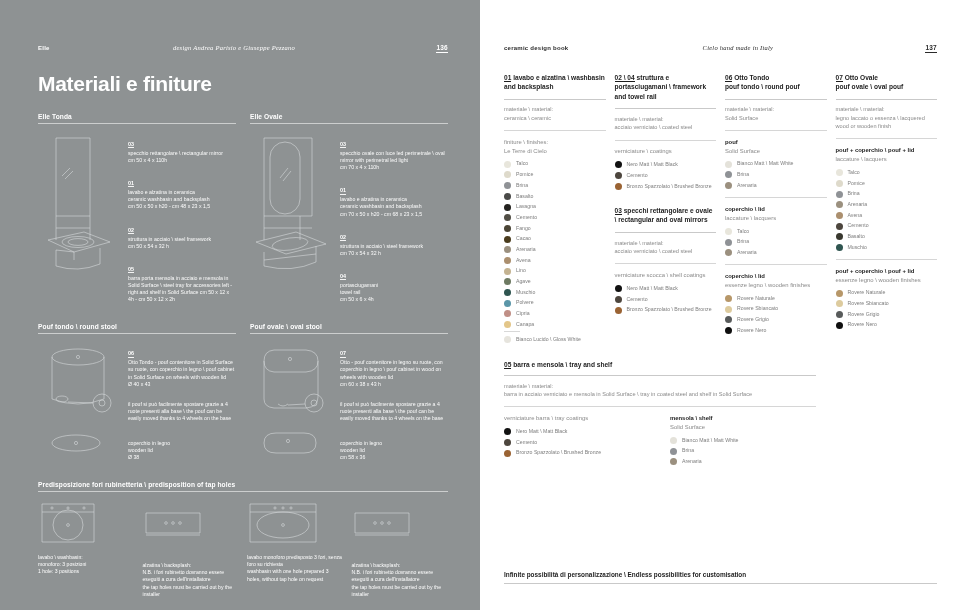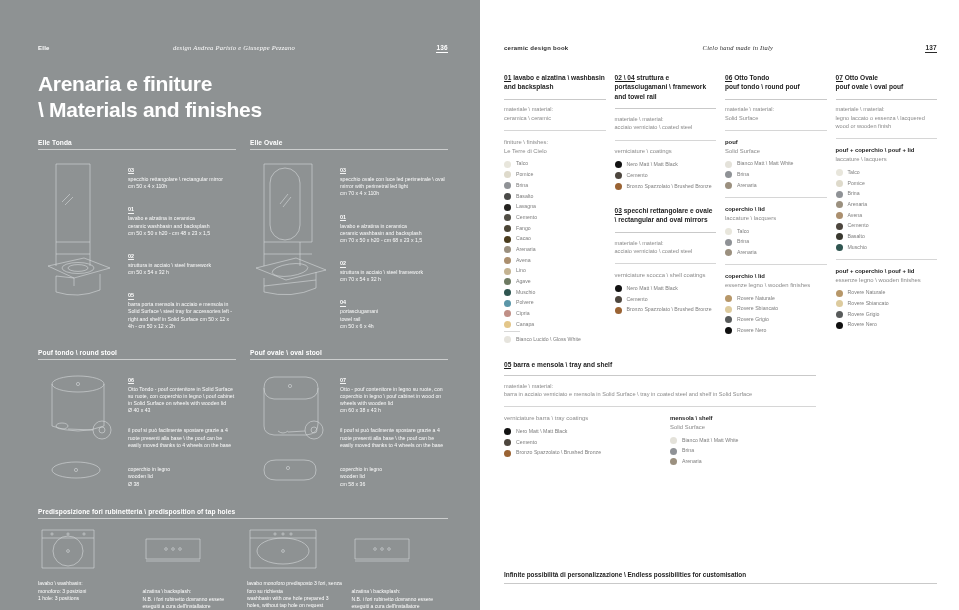--- a/index.html
+++ b/index.html
@@ -121,22 +121,21 @@
 
   <div class="page-left">
 
     <div class="runhead">
       <div class="rh-left">Elle</div>
       <div class="rh-center">design Andrea Parisio e Giuseppe Pezzano</div>
       <div class="rh-page">136</div>
     </div>
 
     <div class="big-title">
-      <div>Arenaria e finiture</div>
-      <div>\ Materials and finishes</div>
+      <div>Materiali e finiture</div>
     </div>
 
     <div class="two-col" style="margin-top:16px;">
       <div class="col">
         <div class="sec-head">Elle Tonda</div>
         <div class="rule-w"></div>
         <div class="fig-block">
           <div class="fig-art">
             <svg class="art" width="84" height="140" viewBox="0 0 84 140" fill="none" stroke="#d7dadb" stroke-width="0.6">
 

